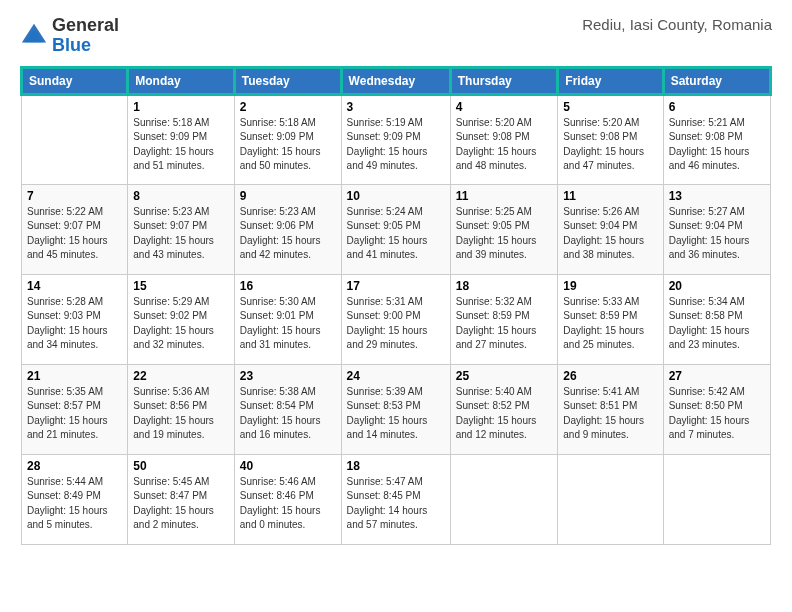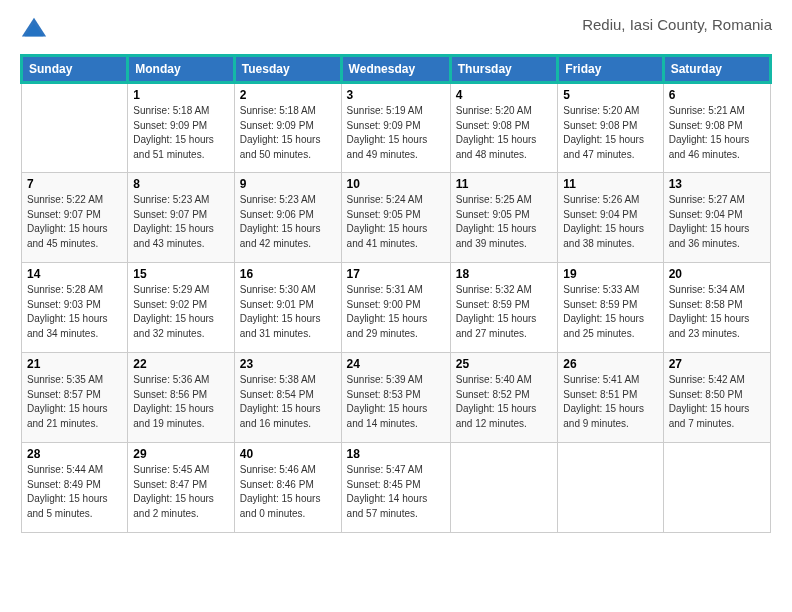--- a/index.html
+++ b/index.html
@@ -108,20 +108,24 @@
 </head>
 <body>
 
 <div class="page">
   <div class="header">
     <div class="logo">
       <svg class="logo-icon" viewBox="0 0 30 30">
         <polygon points="15,2 28,22 2,22" fill="#2e74c0"></polygon>
         <polygon points="15,8 25,22 5,22" fill="#1a6fc4" opacity="0.5"></polygon>
       </svg>
+      <div class="logo-text">
+        <span class="logo-general">General</span>
+        <span class="logo-blue">Blue</span>
+      </div>
     </div>
     <div class="title-block">
       <div class="location-title">Rediu, Iasi County, Romania</div>
     </div>
   </div>
 
   <table class="calendar">
     <thead>
       <tr>
       <th>Sunday</th>
@@ -250,21 +254,21 @@
             <span class="day-number">27</span>
             <div class="day-info">Sunrise: 5:42 AM<br>Sunset: 8:50 PM<br>Daylight: 15 hours<br>and 7 minutes.</div>
           </td>
         </tr>
         <tr>
           <td>
             <span class="day-number">28</span>
             <div class="day-info">Sunrise: 5:44 AM<br>Sunset: 8:49 PM<br>Daylight: 15 hours<br>and 5 minutes.</div>
           </td>
           <td>
-            <span class="day-number">29</span>
+            <span class="day-number">50</span>
             <div class="day-info">Sunrise: 5:45 AM<br>Sunset: 8:47 PM<br>Daylight: 15 hours<br>and 2 minutes.</div>
           </td>
           <td>
             <span class="day-number">40</span>
             <div class="day-info">Sunrise: 5:46 AM<br>Sunset: 8:46 PM<br>Daylight: 15 hours<br>and 0 minutes.</div>
           </td>
           <td>
             <span class="day-number">18</span>
             <div class="day-info">Sunrise: 5:47 AM<br>Sunset: 8:45 PM<br>Daylight: 14 hours<br>and 57 minutes.</div>
           </td>

